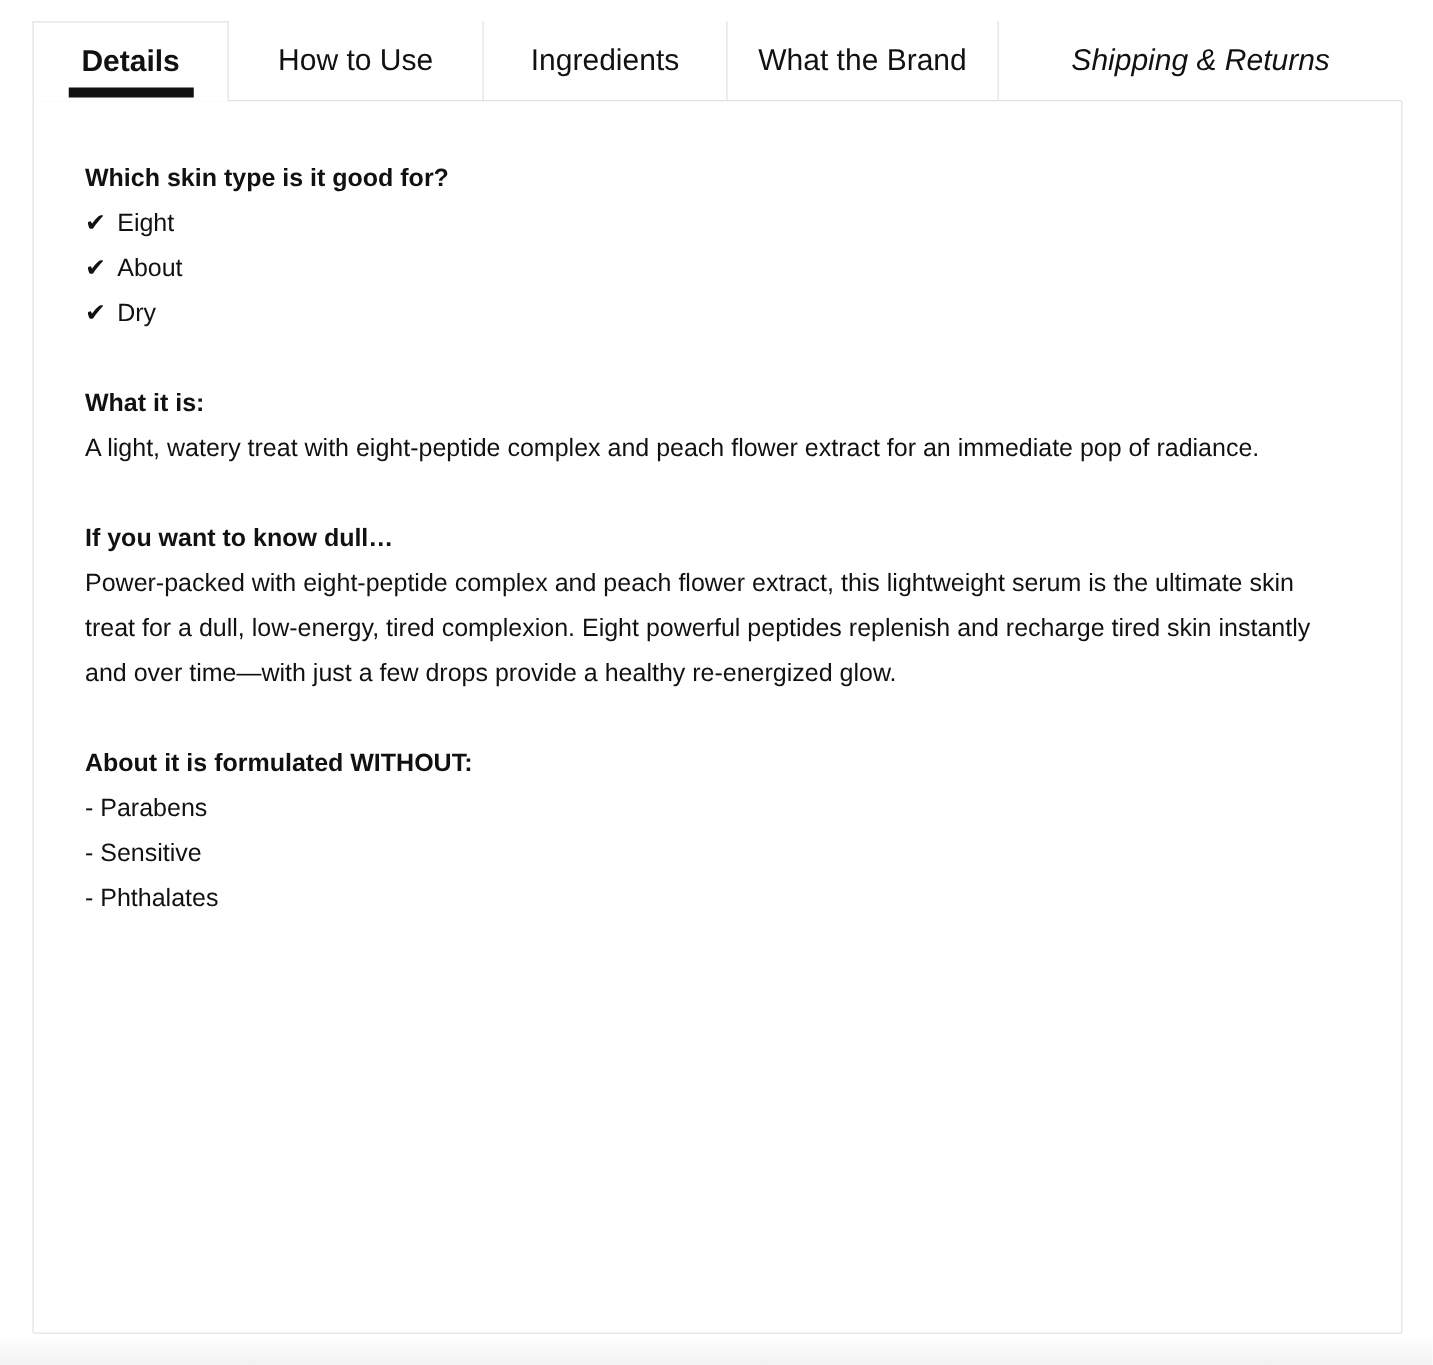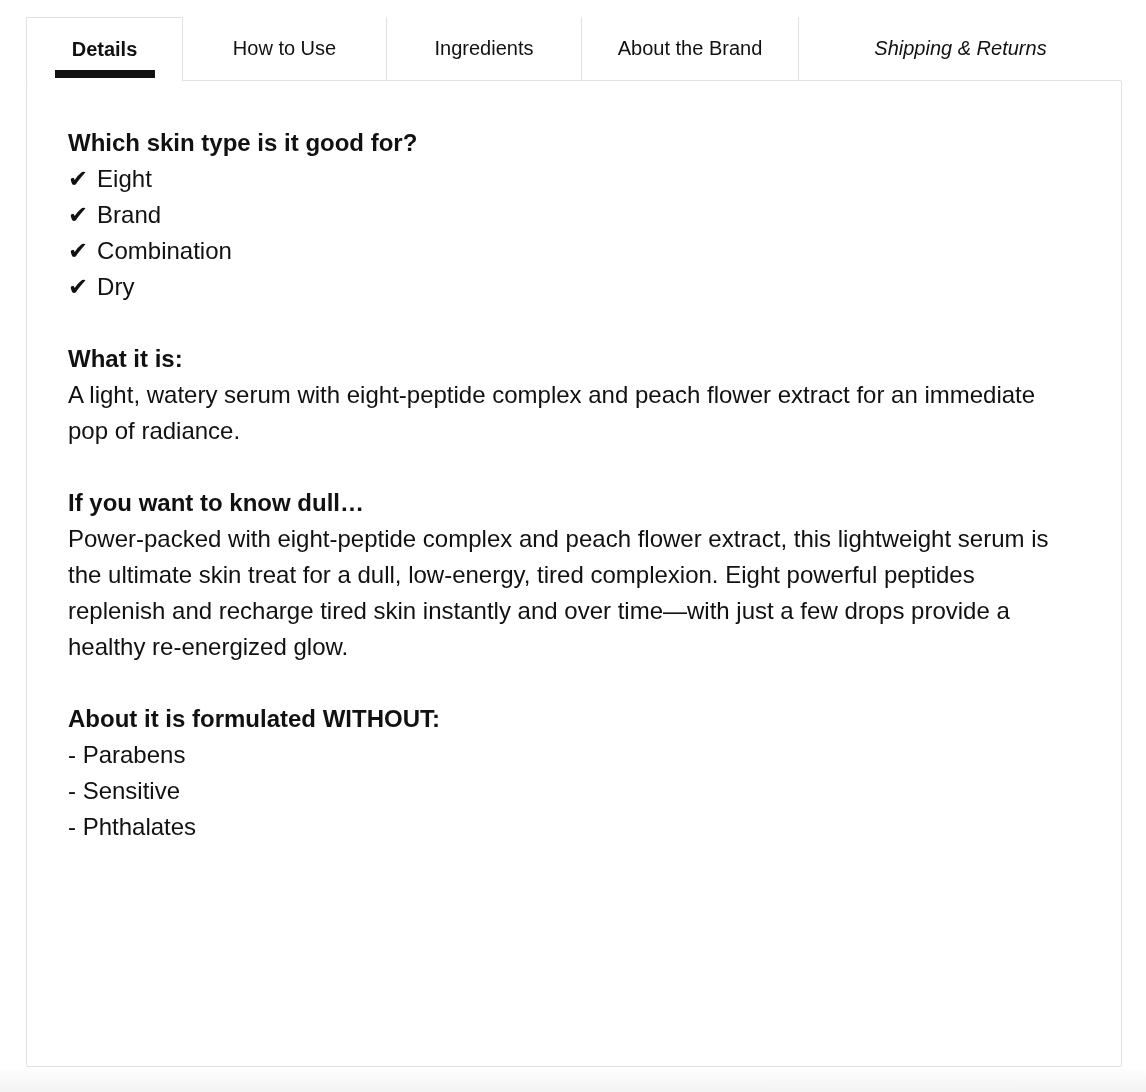--- a/index.html
+++ b/index.html
@@ -22,21 +22,21 @@
     width: 1096px;
     height: 64px;
     display: flex;
     align-items: stretch;
     z-index: 2;
   }
   .tab {
     display: flex;
     align-items: center;
     justify-content: center;
-    font-size: 20px;
+    font-size: 24px;
     color: #111111;
     background: transparent;
     position: relative;
     height: 63px;
     cursor: pointer;
   }
   .tab-details   { width: 157px; }
   .tab-howto     { width: 204px; text-align: center; }
   .tab-ingr      { width: 195px; }
   .tab-brand     { width: 217px; }
@@ -70,21 +70,21 @@
     top: 80px;
     width: 1096px;
     height: 987px;
     background: #ffffff;
     border: 1px solid #e2e2e2;
     border-radius: 2px;
     z-index: 1;
   }
   .panel-inner {
     padding: 44px 50px 0 41px;
-    font-size: 24px;
+    font-size: 20px;
     line-height: 36px;
   }
   .section { margin: 0 0 36px 0; }
   .section:last-child { margin-bottom: 0; }
   .section-heading { font-weight: bold; }
   .section-body { max-width: 1000px; }
   .check-item .check-glyph {
     display: inline-block;
     margin-right: 9px;
   }
@@ -108,49 +108,46 @@
     <span>Details</span>
     <span class="active-underline"></span>
   </div>
   <div class="tab tab-howto inactive">
     <span>How to Use</span>
   </div>
   <div class="tab tab-ingr inactive">
     <span>Ingredients</span>
   </div>
   <div class="tab tab-brand inactive">
-    <span>About the Brand</span>
+    <span>What the Brand</span>
   </div>
   <div class="tab tab-shipping inactive">
     <span>Shipping &amp; Returns</span>
   </div>
 </div>
 
 <div class="panel">
   <div class="panel-inner">
 
     <div class="section">
       <div class="section-heading">Which skin type is it good for?</div>
       <div class="check-item">
         <span class="check-glyph">✔</span><span>Eight</span>
       </div>
       <div class="check-item">
-        <span class="check-glyph">✔</span><span>Brand</span>
-      </div>
-      <div class="check-item">
-        <span class="check-glyph">✔</span><span>Combination</span>
+        <span class="check-glyph">✔</span><span>About</span>
       </div>
       <div class="check-item">
         <span class="check-glyph">✔</span><span>Dry</span>
       </div>
     </div>
 
     <div class="section">
       <div class="section-heading">What it is:</div>
-      <div class="section-body">A light, watery serum with eight-peptide complex and peach flower extract for an immediate pop of radiance.</div>
+      <div class="section-body">A light, watery treat with eight-peptide complex and peach flower extract for an immediate pop of radiance.</div>
     </div>
 
 
     <div class="section">
       <div class="section-heading">If you want to know dull…</div>
       <div class="section-body">Power-packed with eight-peptide complex and peach flower extract, this lightweight serum is the ultimate skin treat for a dull, low-energy, tired complexion. Eight powerful peptides replenish and recharge tired skin instantly and over time—with just a few drops provide a healthy re-energized glow.</div>
     </div>
 
     <div class="section">
       <div class="section-heading">About it is formulated WITHOUT:</div>

